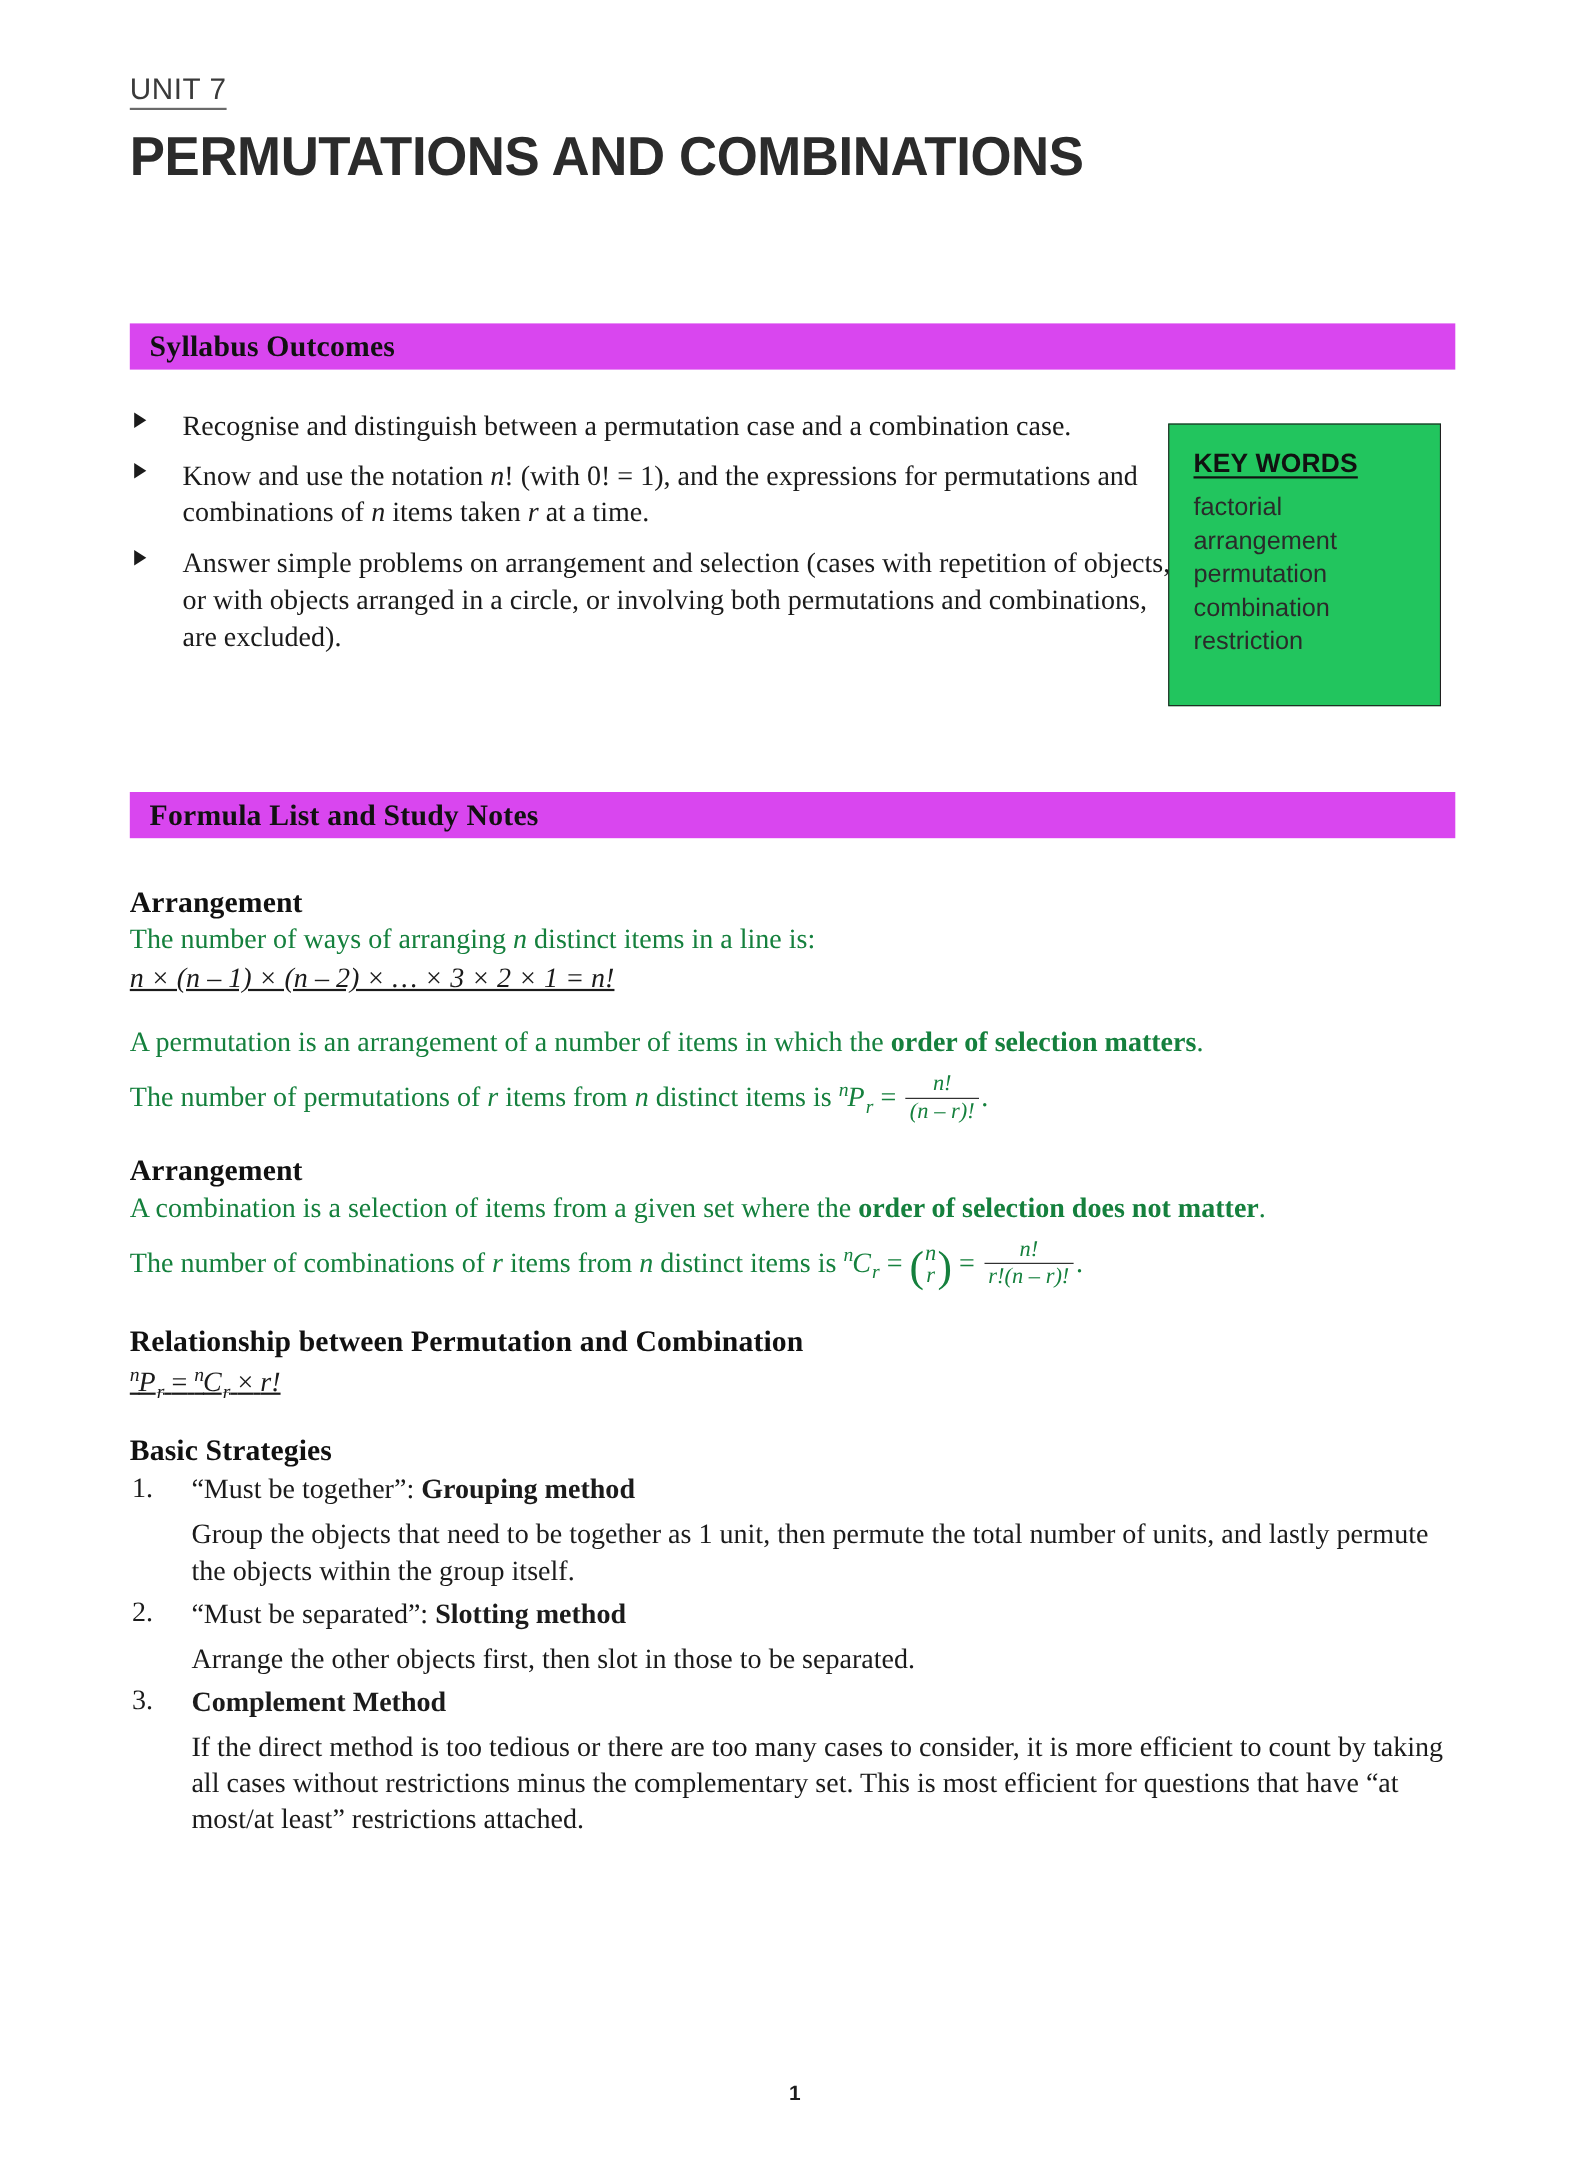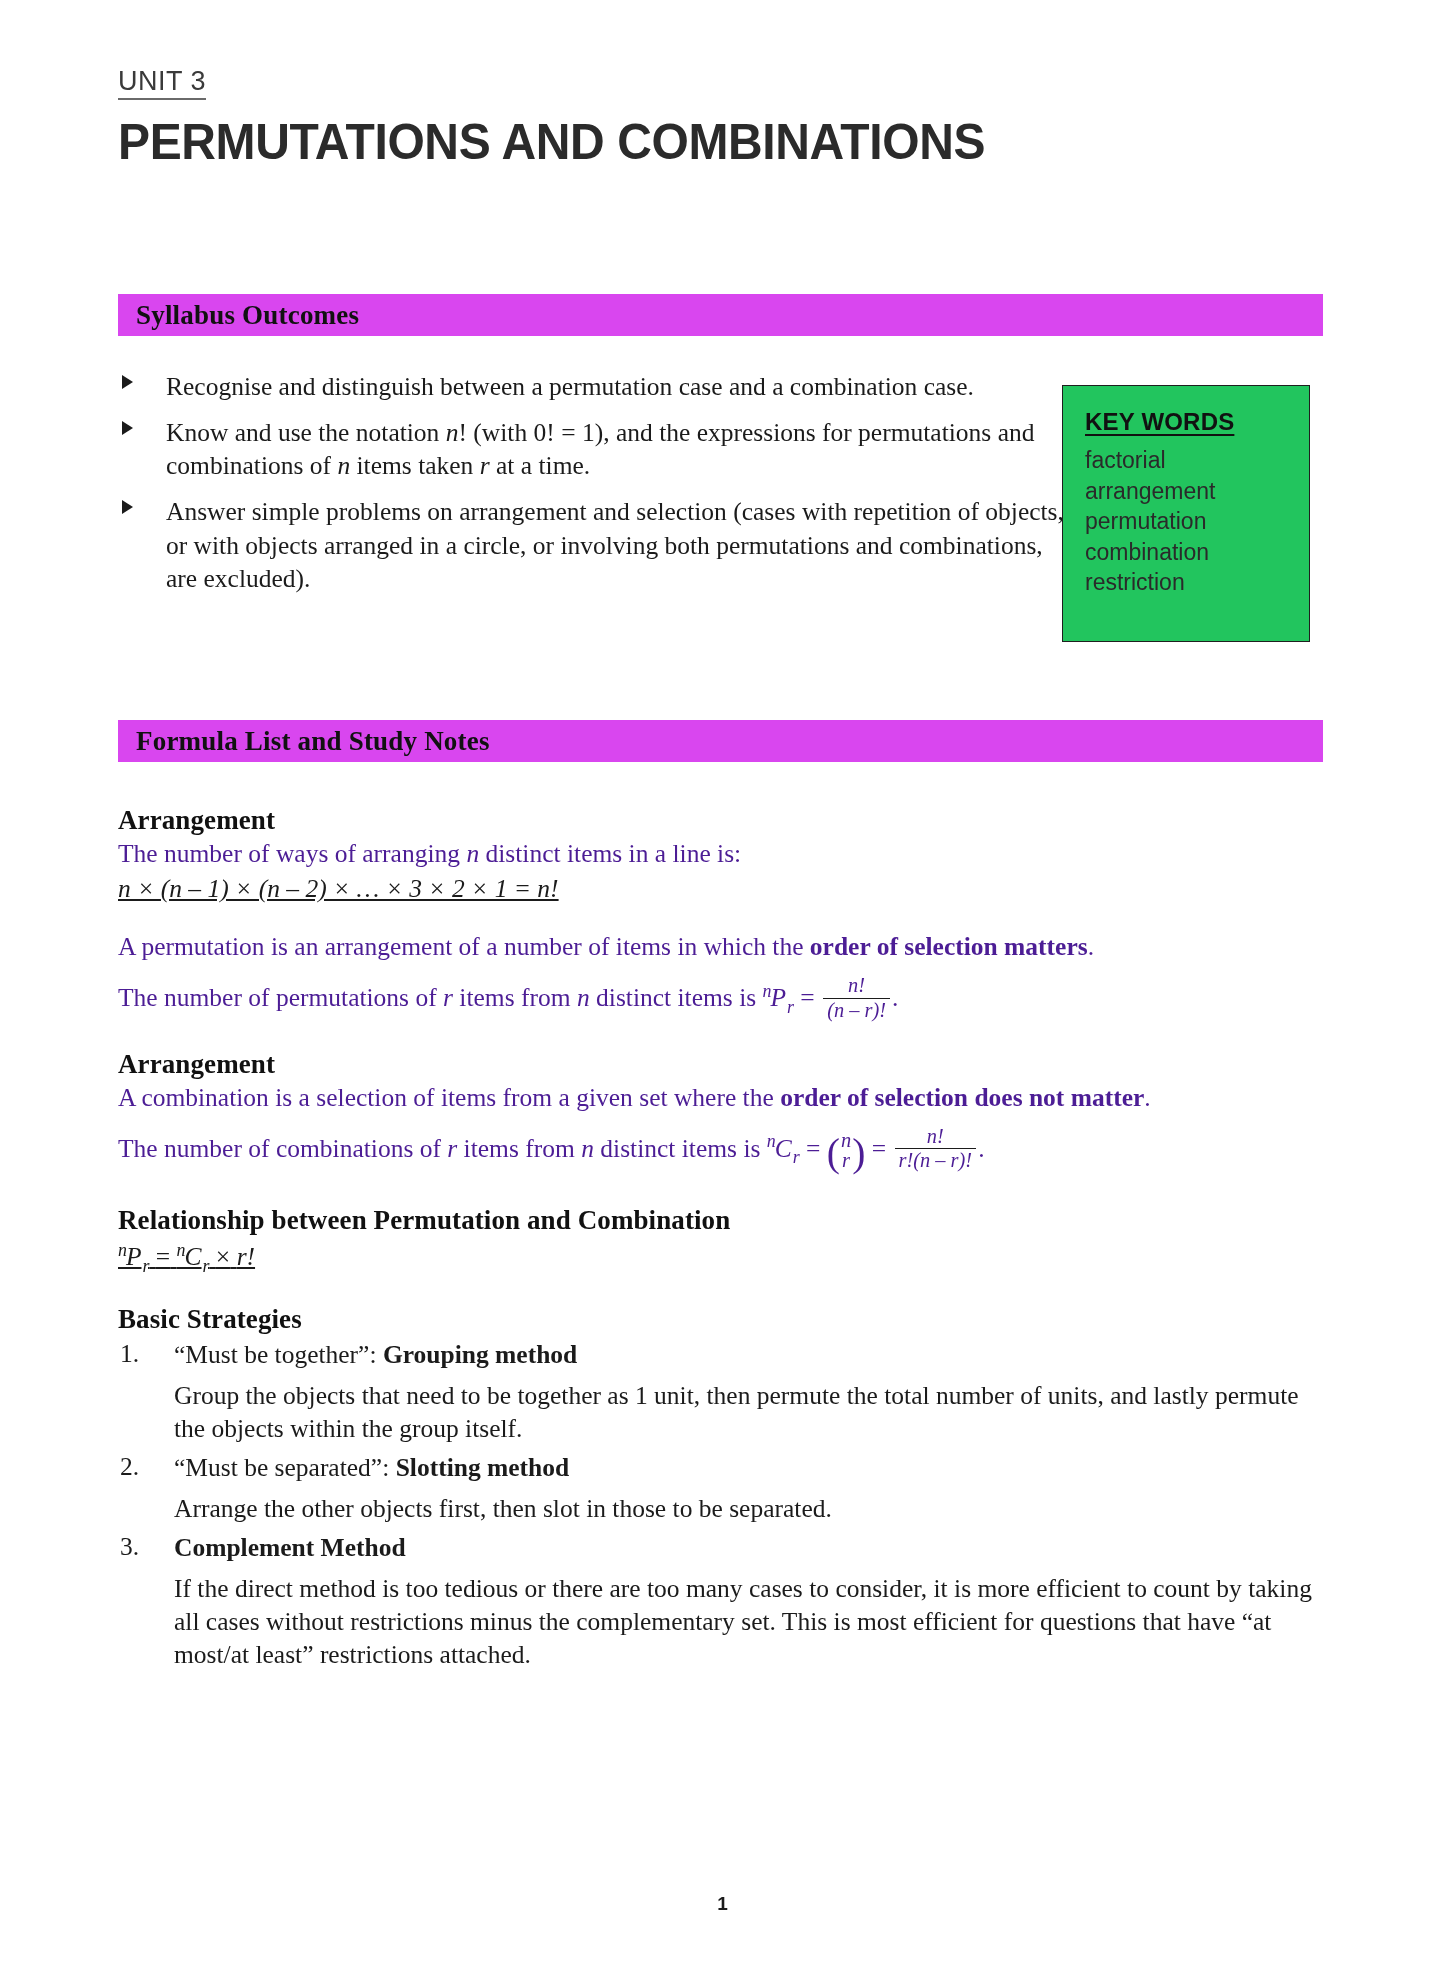--- a/index.html
+++ b/index.html
@@ -146,21 +146,21 @@
     font-weight: bold;
     margin: 0 0 2px 0;
     color: #111;
     letter-spacing: 0.1px;
   }
   .blockgap { margin-top: 27px; }
   p.body {
     font-size: 25.5px;
     line-height: 1.26;
     margin: 0;
-    color: #4c1d95;
+    color: #15803d;
   }
   p.formula-line {
     font-size: 25.5px;
     margin: 4px 0 0 0;
     color: #1b1b1b;
     text-decoration: underline;
   }
   .bold { font-weight: bold; }
 
   
@@ -245,21 +245,21 @@
     font-weight: bold;
     color: #1b1b1b;
   }
 </style>
 </head>
 <body>
 
 <div class="page">
 
   <div class="content">
-    <div class="unit-label">UNIT 3</div>
+    <div class="unit-label">UNIT 7</div>
     <div class="doc-title">PERMUTATIONS AND COMBINATIONS</div>
   </div>
 
   <div id="bar-syllabus-wrap">
     <div class="section-bar">
       <span class="bar-label">Syllabus Outcomes</span>
     </div>
   </div>
 
   <div class="syllabus-area">

